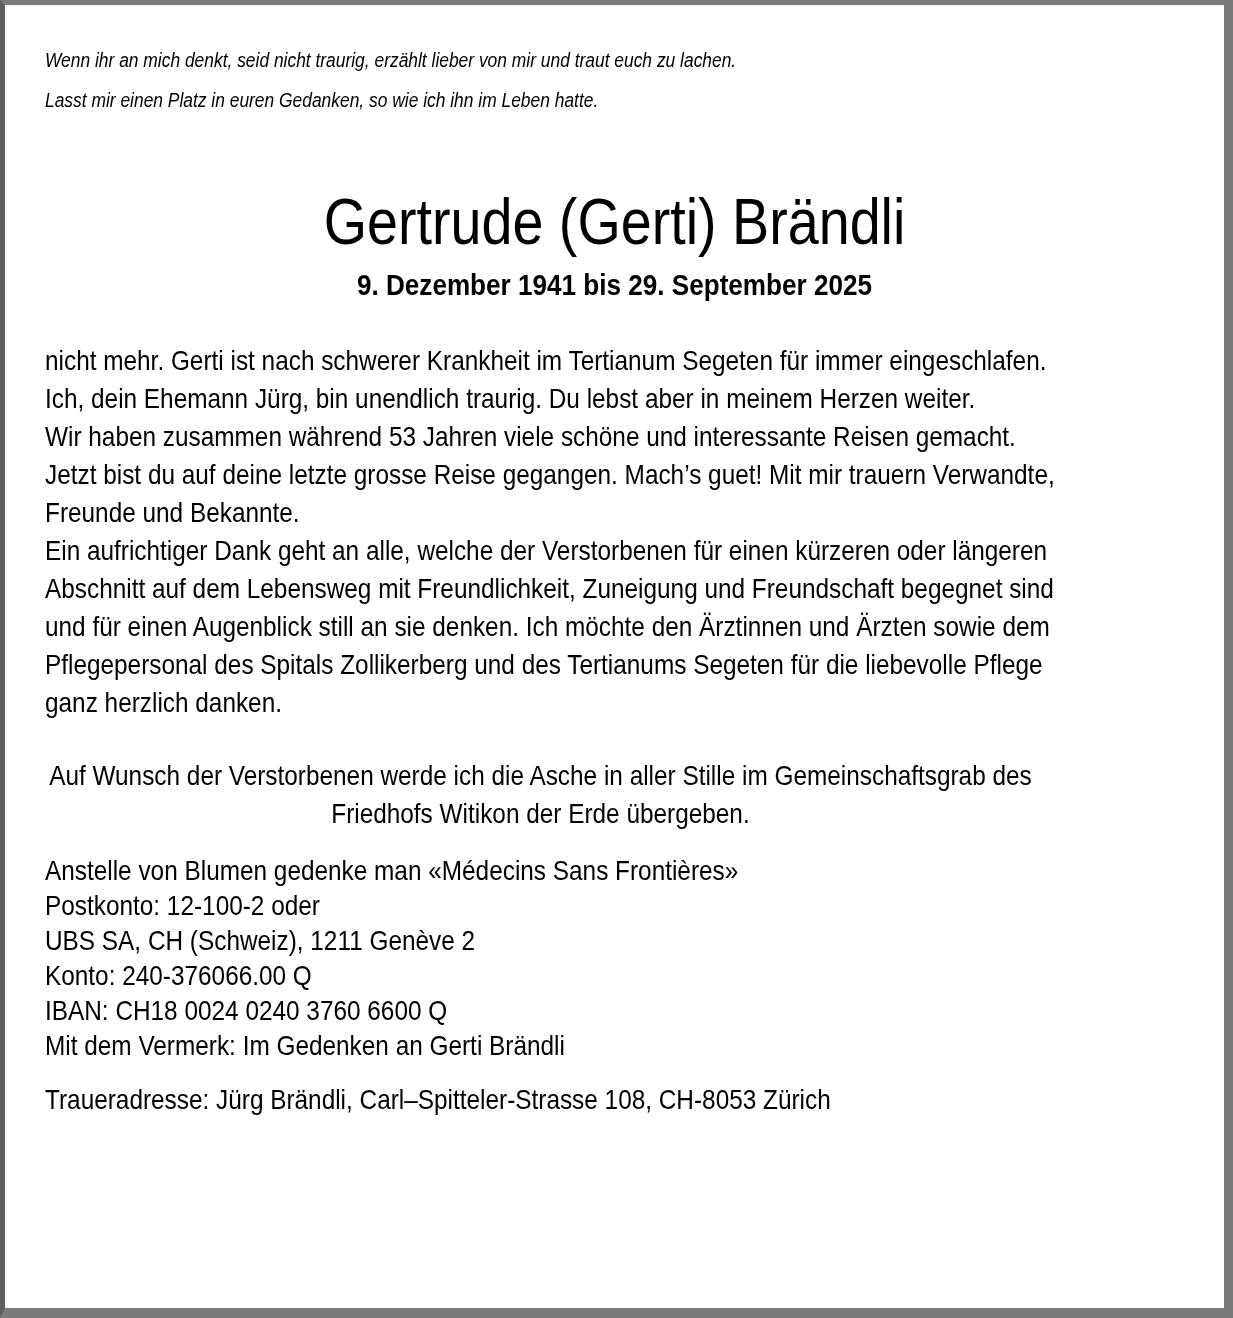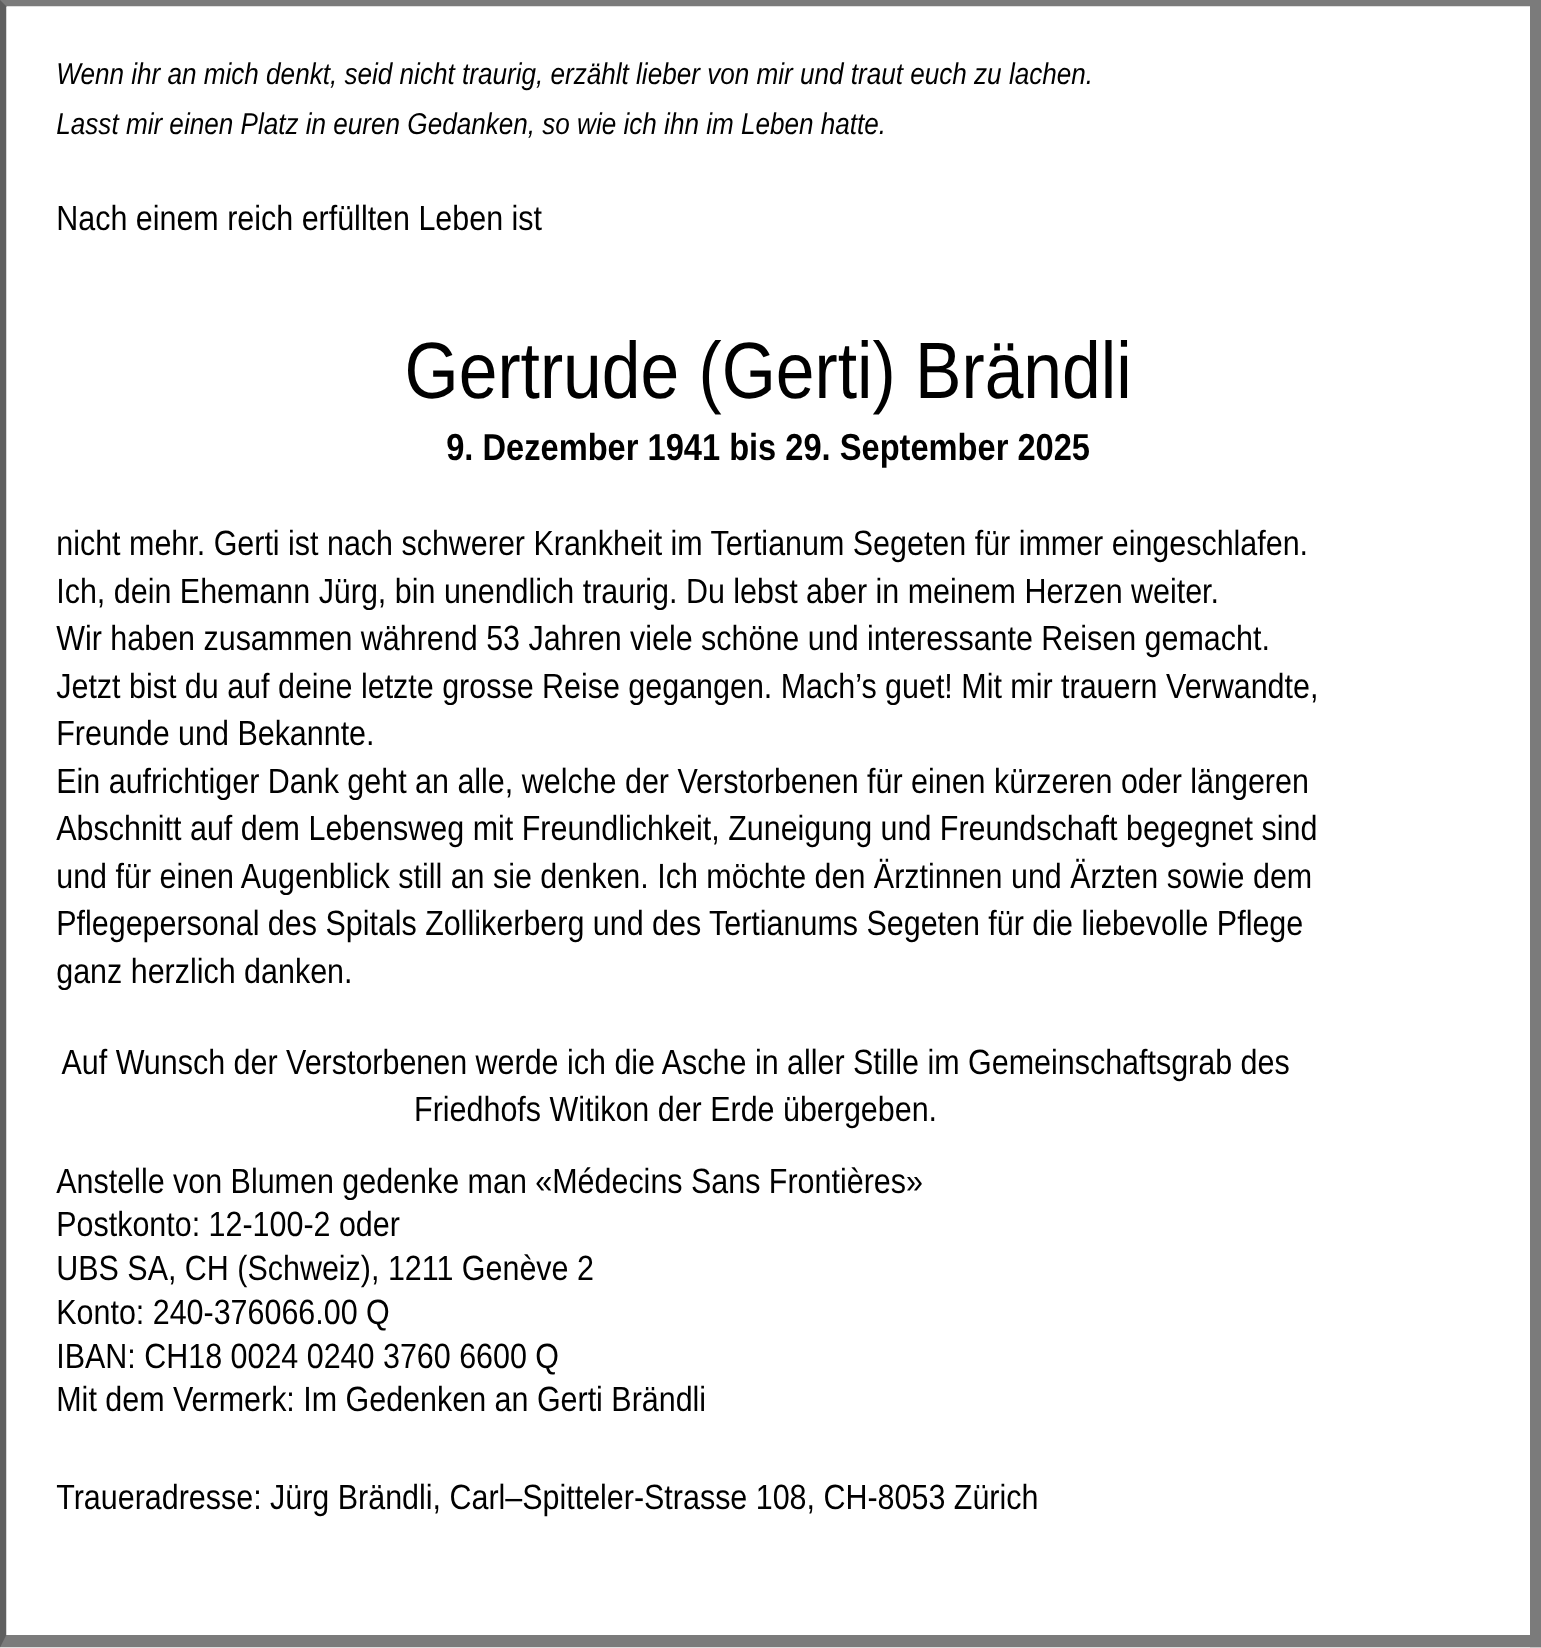--- a/index.html
+++ b/index.html
@@ -27,21 +27,21 @@
     white-space: nowrap;
     transform: scaleX(0.87);
     transform-origin: 0 50%;
   }
   .line.center {
     text-align: center;
     transform-origin: 50% 50%;
   }
   .epigraph {
     margin-top: 35px;
-    font-size: 24px;
+    font-size: 20px;
     line-height: 40px;
     font-style: italic;
   }
   .intro {
     margin-top: 36px;
     font-size: 28px;
     line-height: 38px;
   }
   .deceased-name {
     margin-top: 62px;
@@ -61,38 +61,35 @@
   }
   .para-death  { margin-top: 38px; }
   .para-thanks { }
   .para-burial { margin-top: 35px; text-align: center; }
   .donation {
     margin-top: 20px;
     font-size: 28px;
     line-height: 35px;
   }
   .mourning-address {
-    margin-top: 42px;
+    margin-top: 18px;
     font-size: 28px;
     line-height: 38px;
   }
 </style>
 </head>
 <body>
 
 <div class="page">
 
   <div class="epigraph">
     <div class="line">Wenn ihr an mich denkt, seid nicht traurig, erzählt lieber von mir und traut euch zu lachen.</div>
     <div class="line">Lasst mir einen Platz in euren Gedanken, so wie ich ihn im Leben hatte.</div>
   </div>
 
-  <div class="intro">
-    <div class="line">Nach einem reich erfüllten Leben ist</div>
-  </div>
 
   <div class="deceased-name">
     <div class="line center">Gertrude (Gerti) Brändli</div>
   </div>
 
   <div class="life-dates">
     <div class="line center">9. Dezember 1941 bis 29. September 2025</div>
   </div>
 
   <div class="para para-death">

